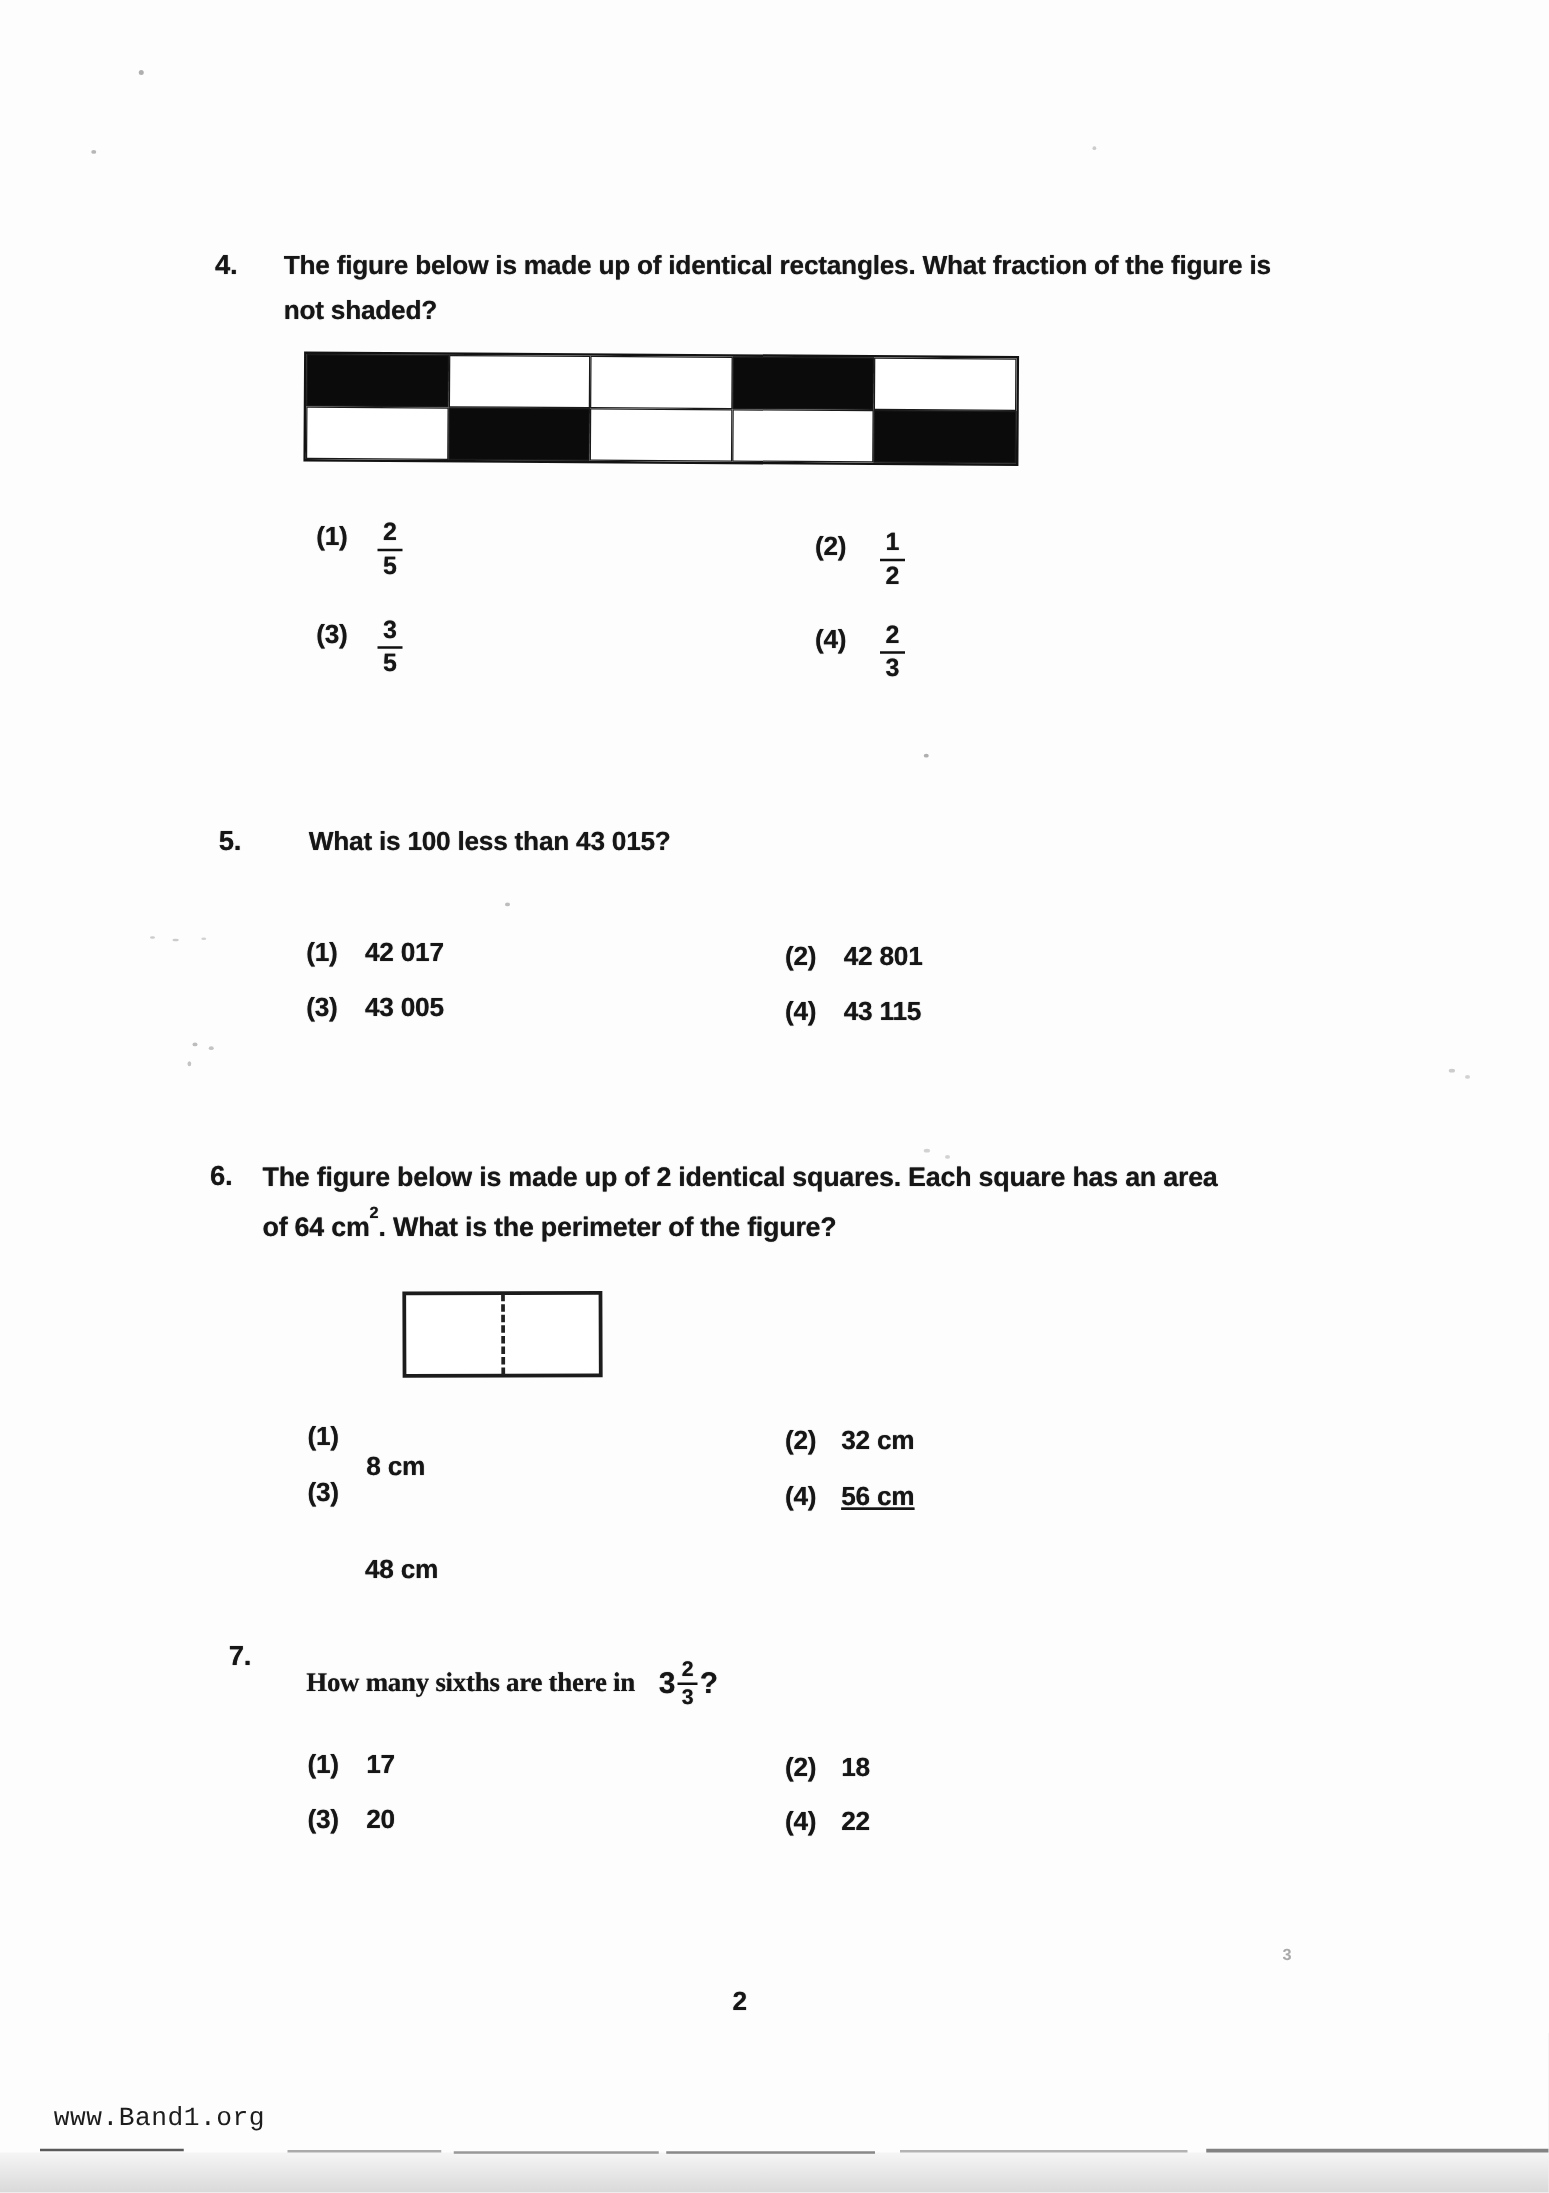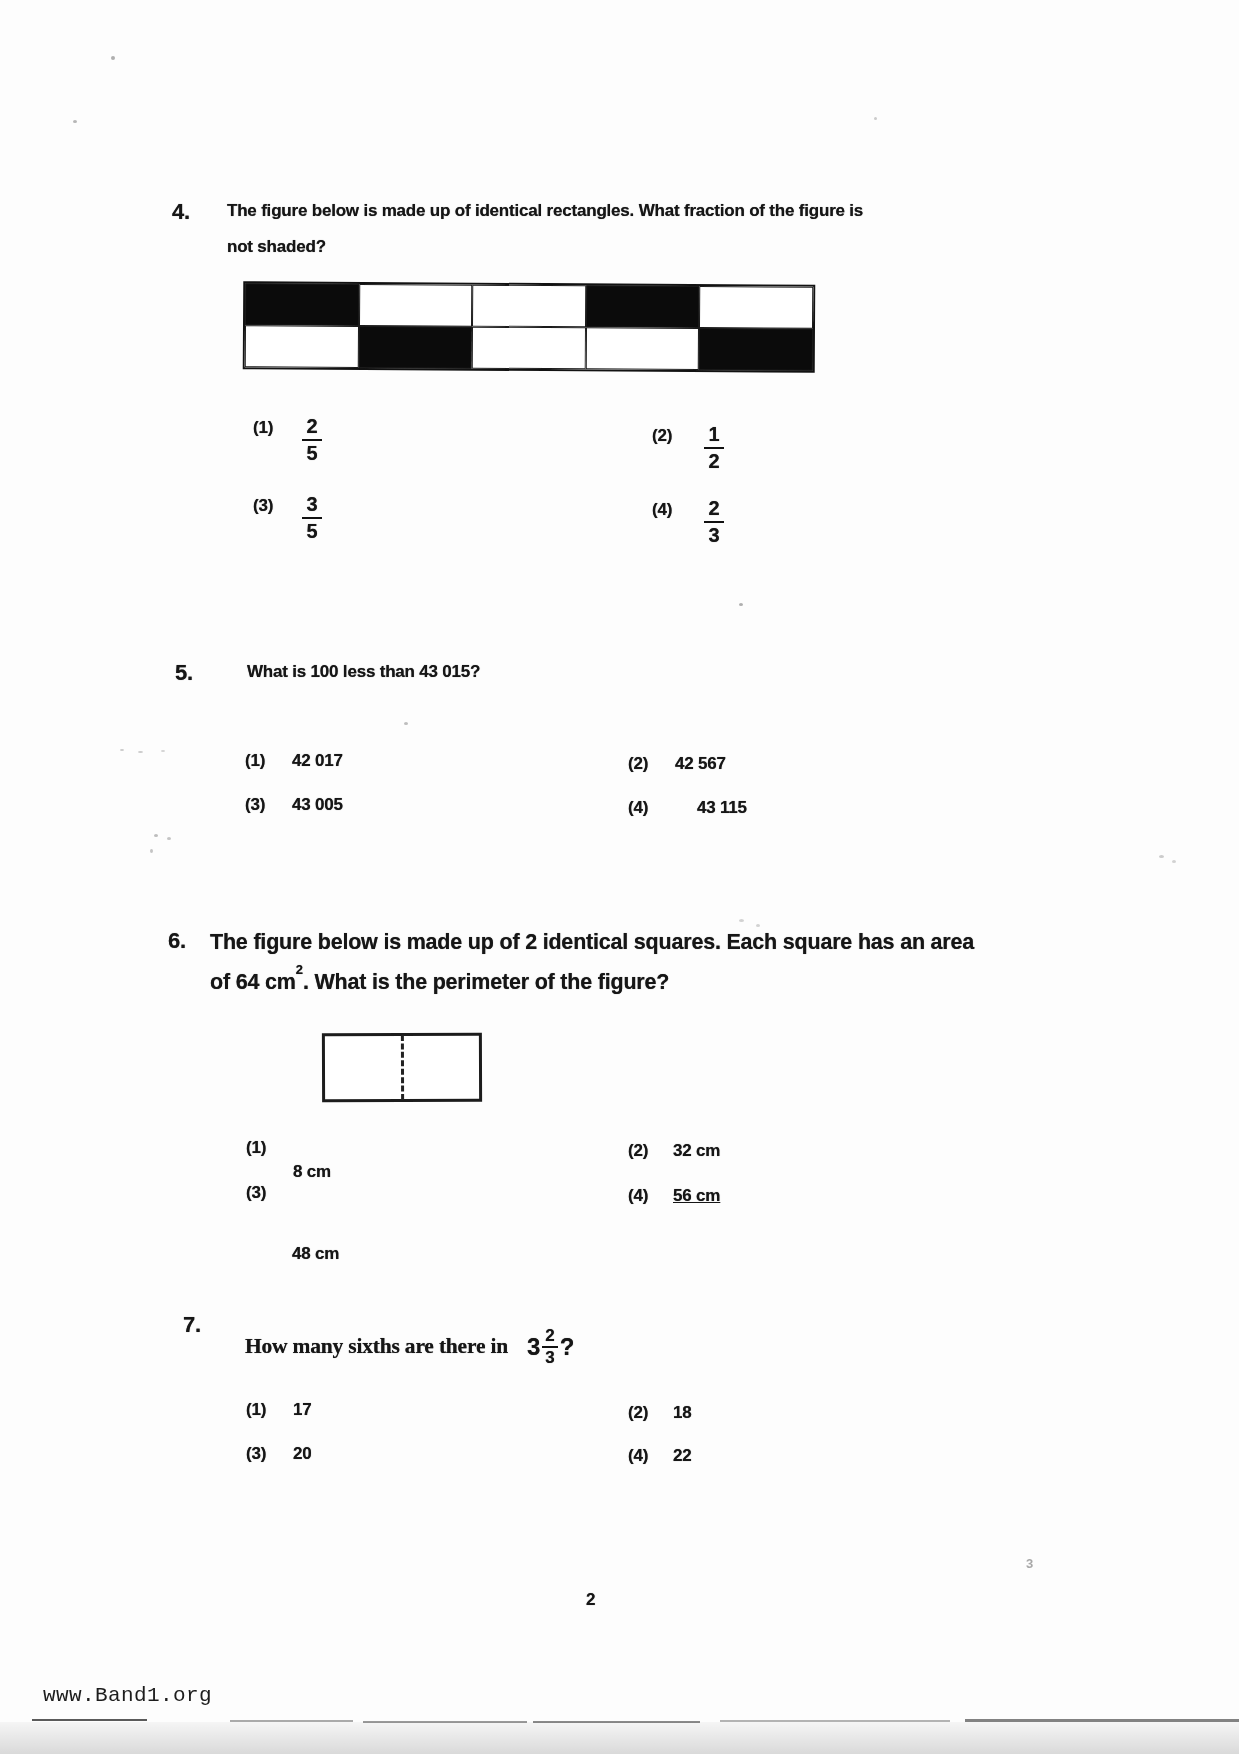--- a/index.html
+++ b/index.html
@@ -7,21 +7,21 @@
     position:relative; width:1239px; height:1754px; margin:0 auto;
     background:#fdfdfd; overflow:hidden;
     font-family:"Liberation Sans", sans-serif; color:#161616;
   }
   .txt {
     position:absolute; font-weight:700; white-space:nowrap;
     letter-spacing:-0.2px; line-height:1.12;
     text-shadow:0 0 0.7px rgba(15,15,15,0.75);
   }
   .fs22 { font-size:22px; }
-  .fs21 { font-size:17px; }
+  .fs21 { font-size:21px; }
   .fs215 { font-size:21.5px; }
   sup.sq { font-size:13px; position:relative; top:-7px; letter-spacing:0; }
 
   
   .cb {
     position:absolute; left:243px; top:283px; width:572px; height:88px;
     border:2px solid #121212; box-sizing:border-box;
     display:grid; grid-template-columns:repeat(5,1fr); grid-template-rows:repeat(2,1fr);
     transform:rotate(0.35deg); background:#fff;
   }
@@ -113,25 +113,25 @@
     <span class="num">2</span>
     <span class="den">3</span>
   </div>
 
   <div class="txt fs22" style="left:175px; top:661px;">5.</div>
   <div class="txt fs21" style="left:247px; top:662px;">What is 100 less than 43 015?</div>
 
   <div class="txt fs21" style="left:245px; top:751px;">(1)</div>
   <div class="txt fs21" style="left:292px; top:751px;">42 017</div>
   <div class="txt fs21" style="left:628px; top:754px;">(2)</div>
-  <div class="txt fs21" style="left:675px; top:754px;">42 567</div>
+  <div class="txt fs21" style="left:675px; top:754px;">42 801</div>
   <div class="txt fs21" style="left:245px; top:795px;">(3)</div>
   <div class="txt fs21" style="left:292px; top:795px;">43 005</div>
   <div class="txt fs21" style="left:628px; top:798px;">(4)</div>
-  <div class="txt fs21" style="left:675px; top:798px;margin-left:22px;">43 115</div>
+  <div class="txt fs21" style="left:675px; top:798px;">43 115</div>
 
   <div class="txt fs22" style="left:168px; top:929px;">6.</div>
   <div class="txt fs215" style="left:210px; top:930px;">The figure below is made up of 2 identical squares. Each square has an area</div>
   <div class="txt fs215" style="left:210px; top:970px;"><span>of 64 cm</span><sup class="sq">2</sup><span>. What is the perimeter of the figure?</span></div>
 
   <div class="sq2">
     <div class="divider"></div>
   </div>
 
   <div class="txt fs21" style="left:246px; top:1138px;">(1)</div>

